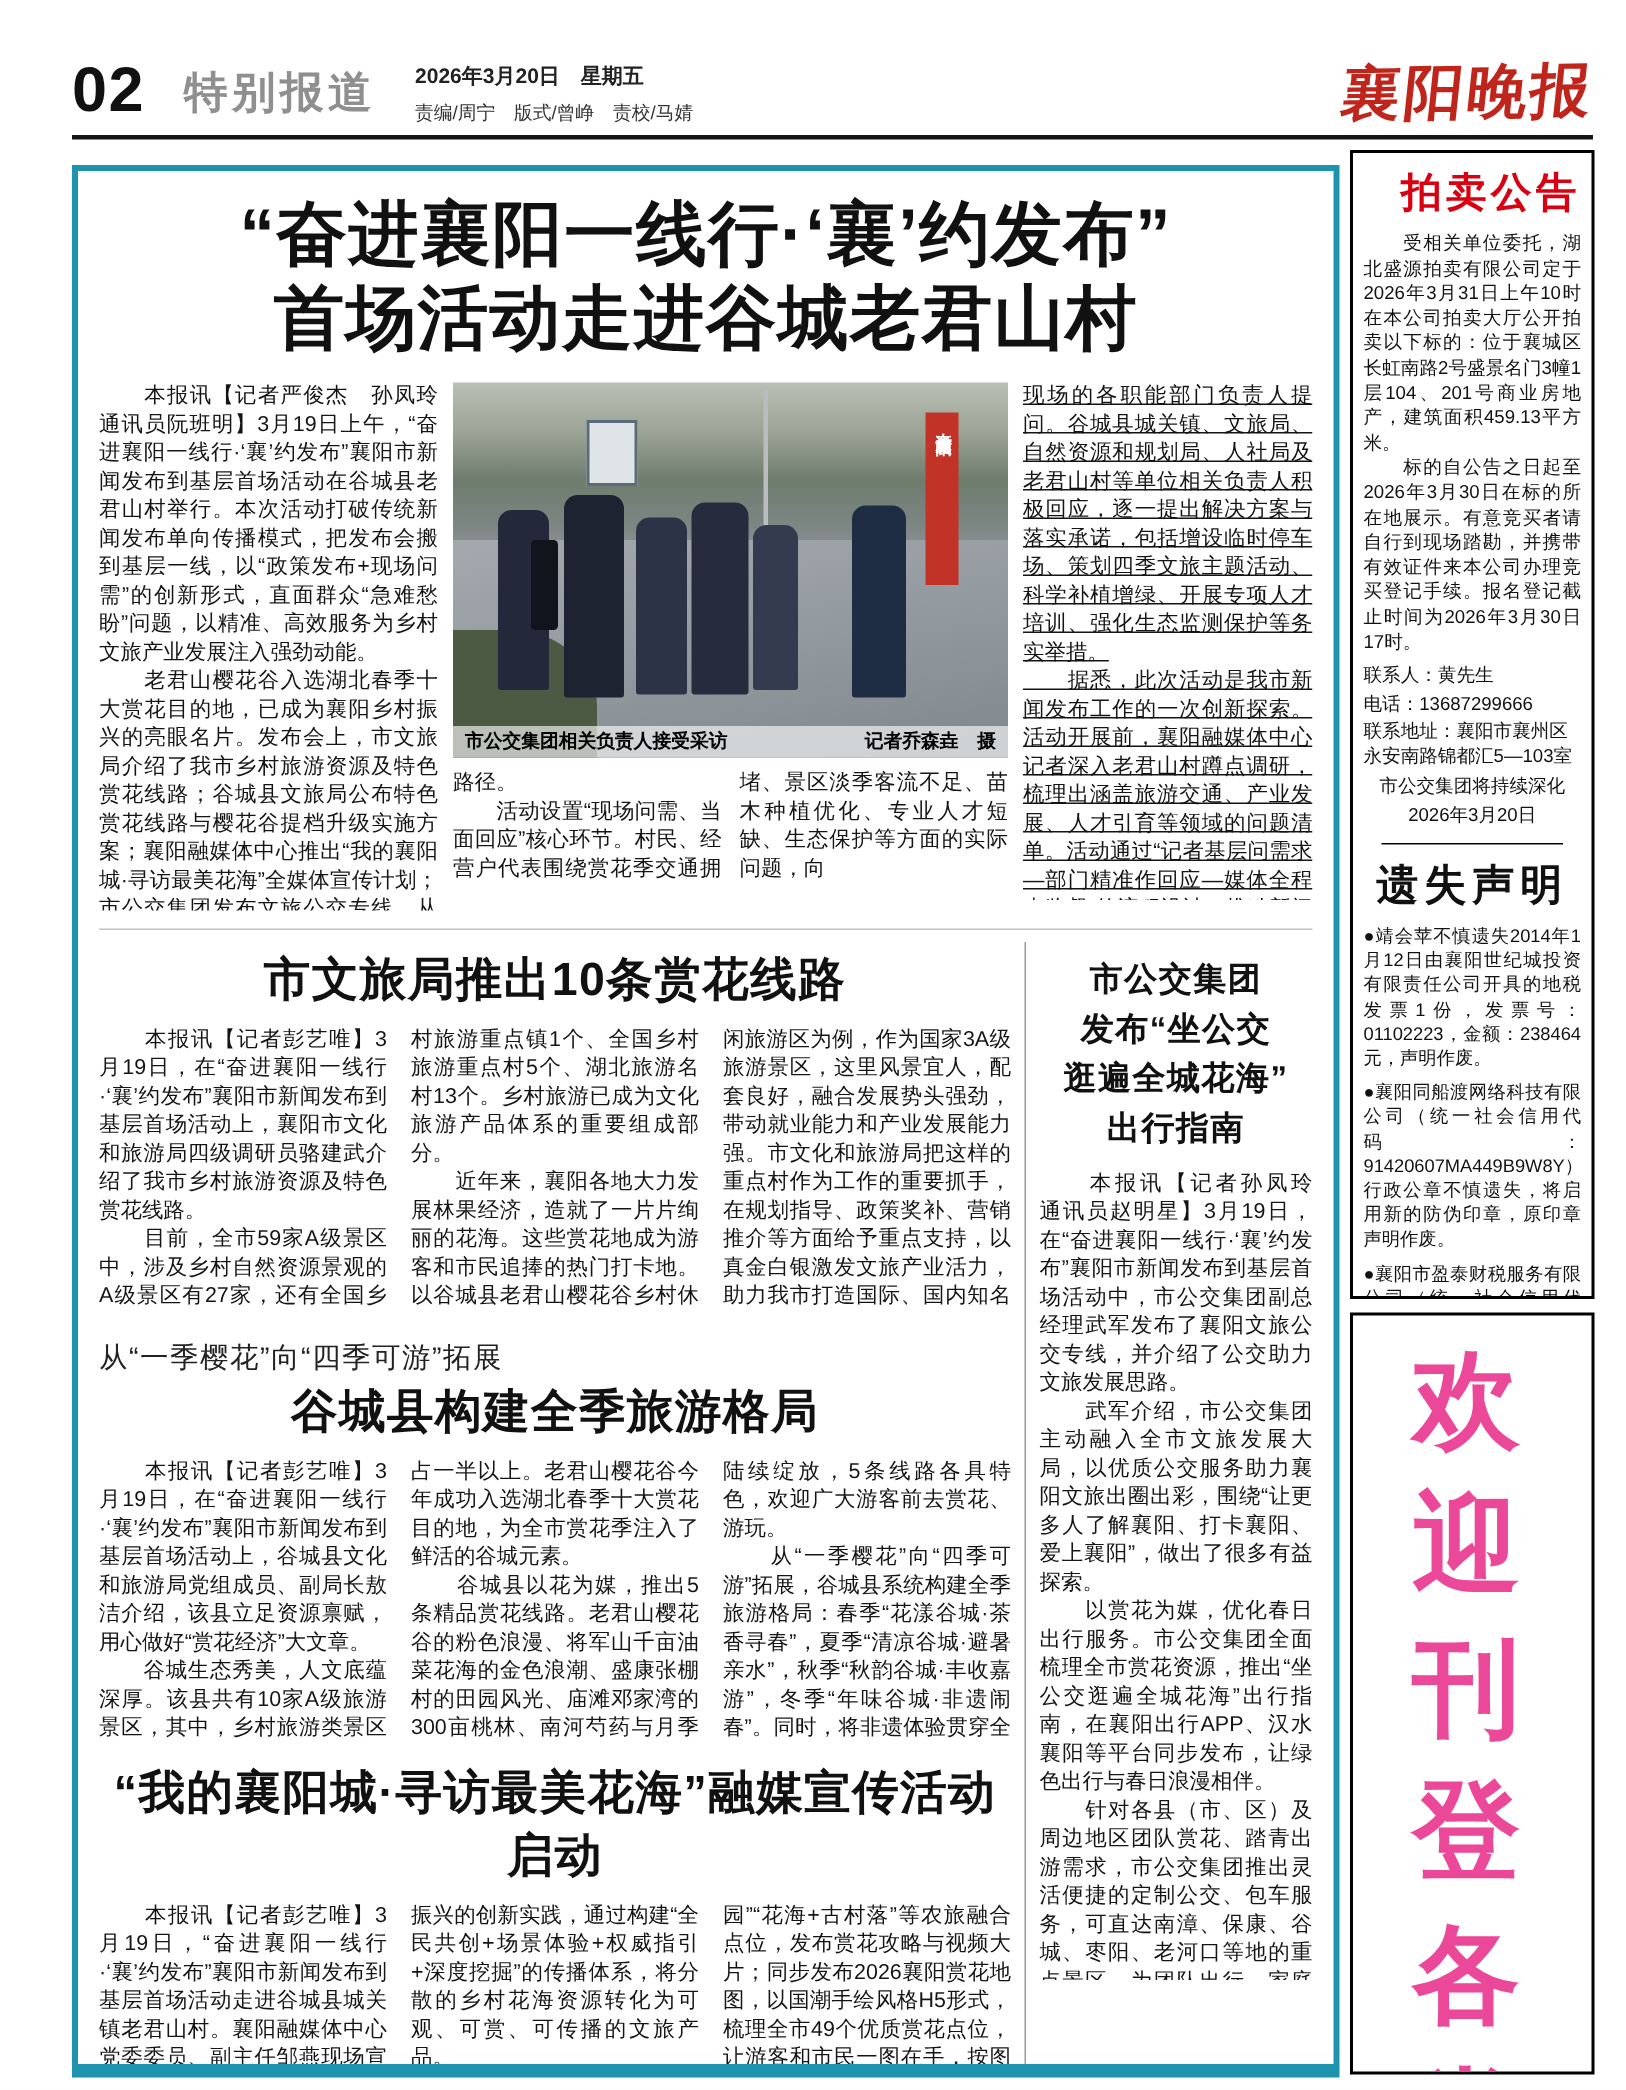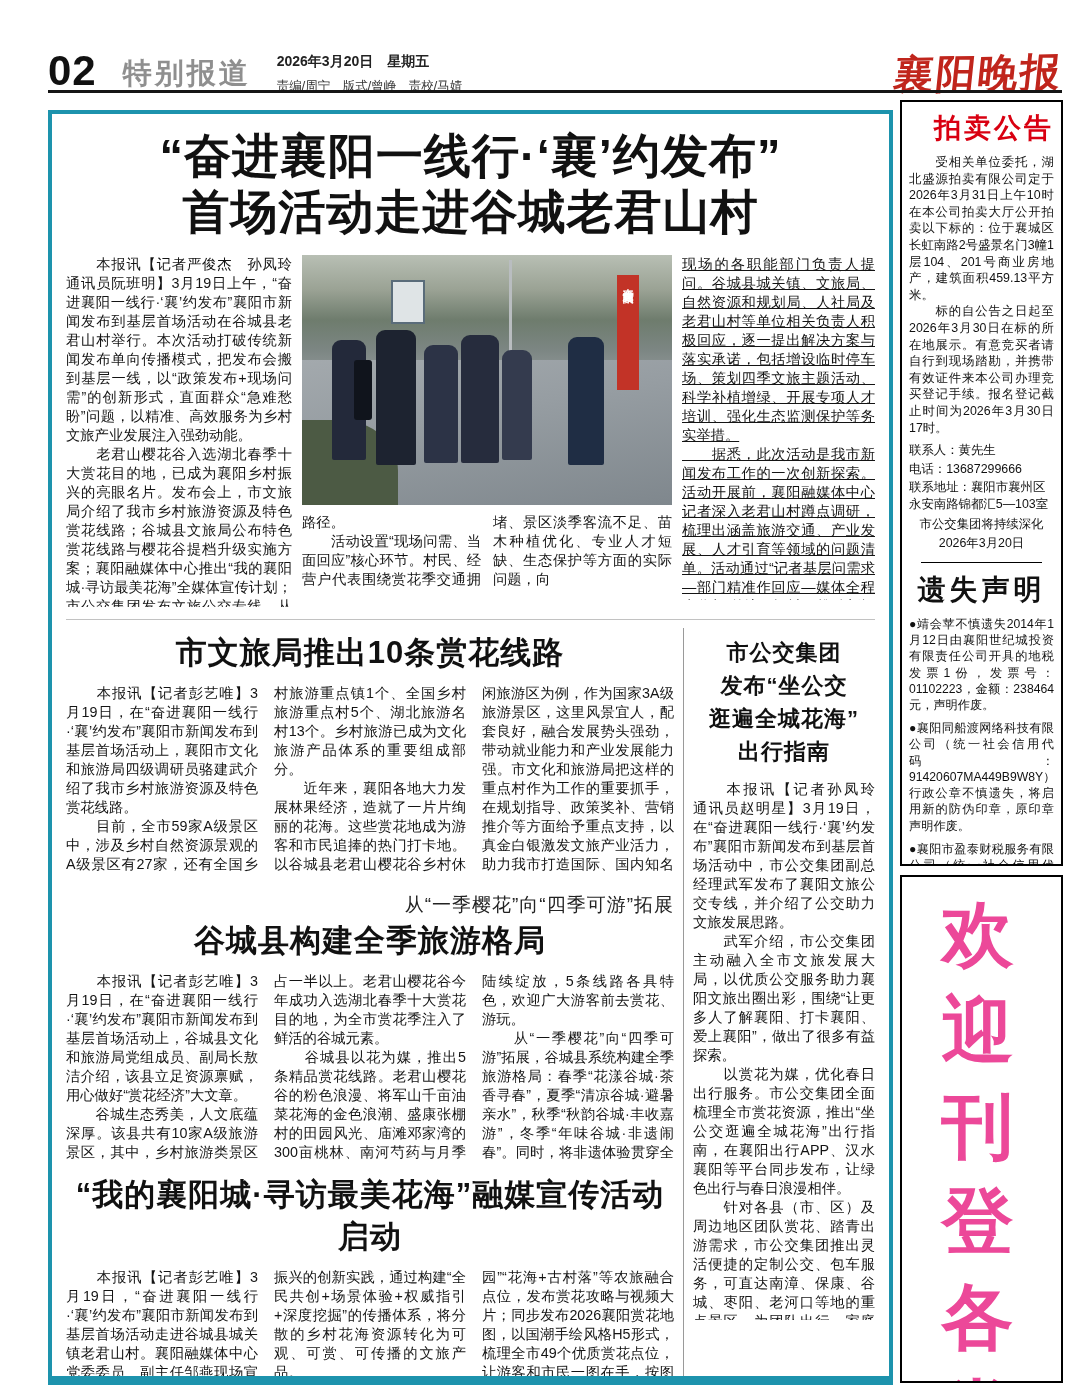--- a/index.html
+++ b/index.html
@@ -1,20 +1,20 @@
 <!DOCTYPE html>
 <html><head>
 <meta charset="utf-8">
 <style>
   * { margin:0; padding:0; box-sizing:border-box; }
   html,body { background:#f2f2ee; }
   body { width:1084px; height:1393px; position:relative; font-family:"Liberation Sans", sans-serif; color:#111; overflow:hidden; background:#fff; }
 
   
-  .hdr { position:absolute; left:48px; top:43px; width:1014px; height:60px; display:flex; align-items:flex-start; }
+  .hdr { position:absolute; left:48px; top:32px; width:1014px; height:60px; display:flex; align-items:flex-start; }
   .pagenum { font-size:42px; font-weight:900; line-height:56px; letter-spacing:1px; }
   .section-name { font-size:29px; font-weight:900; color:#8f8f8f; letter-spacing:3px; margin-left:26px; line-height:60px; }
   .hdr-meta { margin-left:26px; padding-top:10px; }
   .hdr-date { font-size:14px; font-weight:700; color:#222; }
   .hdr-credits { font-size:12.5px; color:#333; margin-top:7px; }
   .masthead { margin-left:auto; font-family:"DejaVu Serif", serif; font-weight:900; font-size:40px; color:#c0251c; transform:skewX(-7deg) rotate(-1deg); letter-spacing:2px; line-height:60px; }
   .hdr-rule { position:absolute; left:48px; top:90px; width:1014px; height:3px; background:#151515; }
 
   
   .mainbox { position:absolute; left:48px; top:110px; width:845px; height:1275px; border:4px solid #1d93ad; border-bottom-width:9px; background:#fff; padding:10px 14px 24px; overflow:hidden; }
@@ -38,21 +38,21 @@
   .a1midtext { margin-top:8px; height:96px; column-count:2; column-gap:12px; }
 
   .hline { height:1px; background:#c2c2c2; margin:10px 0 2px; }
 
   .sections { display:flex; margin-top:2px; }
   .left-stack { width:608px; }
   .vrule { width:1px; background:#9a9a9a; margin:6px 9px 60px 9px; }
   .rail { flex:1; }
 
   h2.sechead { text-align:center; font-size:31px; font-weight:900; letter-spacing:1px; margin:10px 0 10px; }
-  .kicker { text-align:right; font-size:19px; font-weight:500; color:#222; margin-top:16px; letter-spacing:1px; }
+  .kicker { text-align:left; font-size:19px; font-weight:500; color:#222; margin-top:16px; letter-spacing:1px; }
   h2.tight { margin-top:2px; }
   .flow3 { column-count:3; column-gap:16px; height:192px; }
   .flow3.tall { height:210px; }
 
   .rail-title { text-align:center; font-size:22px; font-weight:700; line-height:1.5; margin-top:14px; letter-spacing:1px; }
   .rail-body { margin-top:12px; height:540px; }
 
   
   .sidebar { position:absolute; left:900px; top:100px; width:163px; }
   .sbox1 { border:2px solid #000; height:766px; padding:8px 7px 4px; overflow:hidden; }
@@ -102,20 +102,24 @@
             <span>奋进襄阳</span>
           </div>
 
         <div class="fig" style="left:8%;top:34%;width:34px;height:120px;background:#23293a;"></div>
         <div class="fig" style="left:20%;top:30%;width:40px;height:135px;background:#1d2330;"></div>
         <div class="fig" style="left:33%;top:36%;width:34px;height:118px;background:#2c3346;"></div>
         <div class="fig" style="left:43%;top:32%;width:38px;height:128px;background:#262c3d;"></div>
         <div class="fig" style="left:54%;top:38%;width:30px;height:110px;background:#343b4e;"></div>
         <div class="fig" style="left:72%;top:33%;width:36px;height:128px;background:#1f2d44;"></div>
         <div class="fig" style="left:14%;top:42%;width:18px;height:60px;background:#10141c;border-radius:3px;"></div>
+        <div class="cap">
+          <span>市公交集团相关负责人接受采访</span>
+          <span>记者乔森垚　摄</span>
+        </div>
       </div>
       <div class="a1midtext bodytext">路径。
 　　活动设置“现场问需、当面回应”核心环节。村民、经营户代表围绕赏花季交通拥堵、景区淡季客流不足、苗木种植优化、专业人才短缺、生态保护等方面的实际问题，向</div>
     </div>
     <div class="a1c3 bodytext">现场的各职能部门负责人提问。谷城县城关镇、文旅局、自然资源和规划局、人社局及老君山村等单位相关负责人积极回应，逐一提出解决方案与落实承诺，包括增设临时停车场、策划四季文旅主题活动、科学补植增绿、开展专项人才培训、强化生态监测保护等务实举措。
 　　据悉，此次活动是我市新闻发布工作的一次创新探索。活动开展前，襄阳融媒体中心记者深入老君山村蹲点调研，梳理出涵盖旅游交通、产业发展、人才引育等领域的问题清单。活动通过“记者基层问需求—部门精准作回应—媒体全程来监督”的流程设计，推动新闻发布从单向传播向双向互动转变，着力构建“征集—发布—落实—反馈”的工作闭环。襄阳融媒体中心将对现场承诺的落实情况进行跟踪报道，确保基层“急难愁盼”问题得到有效回应。</div>
   </div>
 
   <div class="hline"></div>
 

